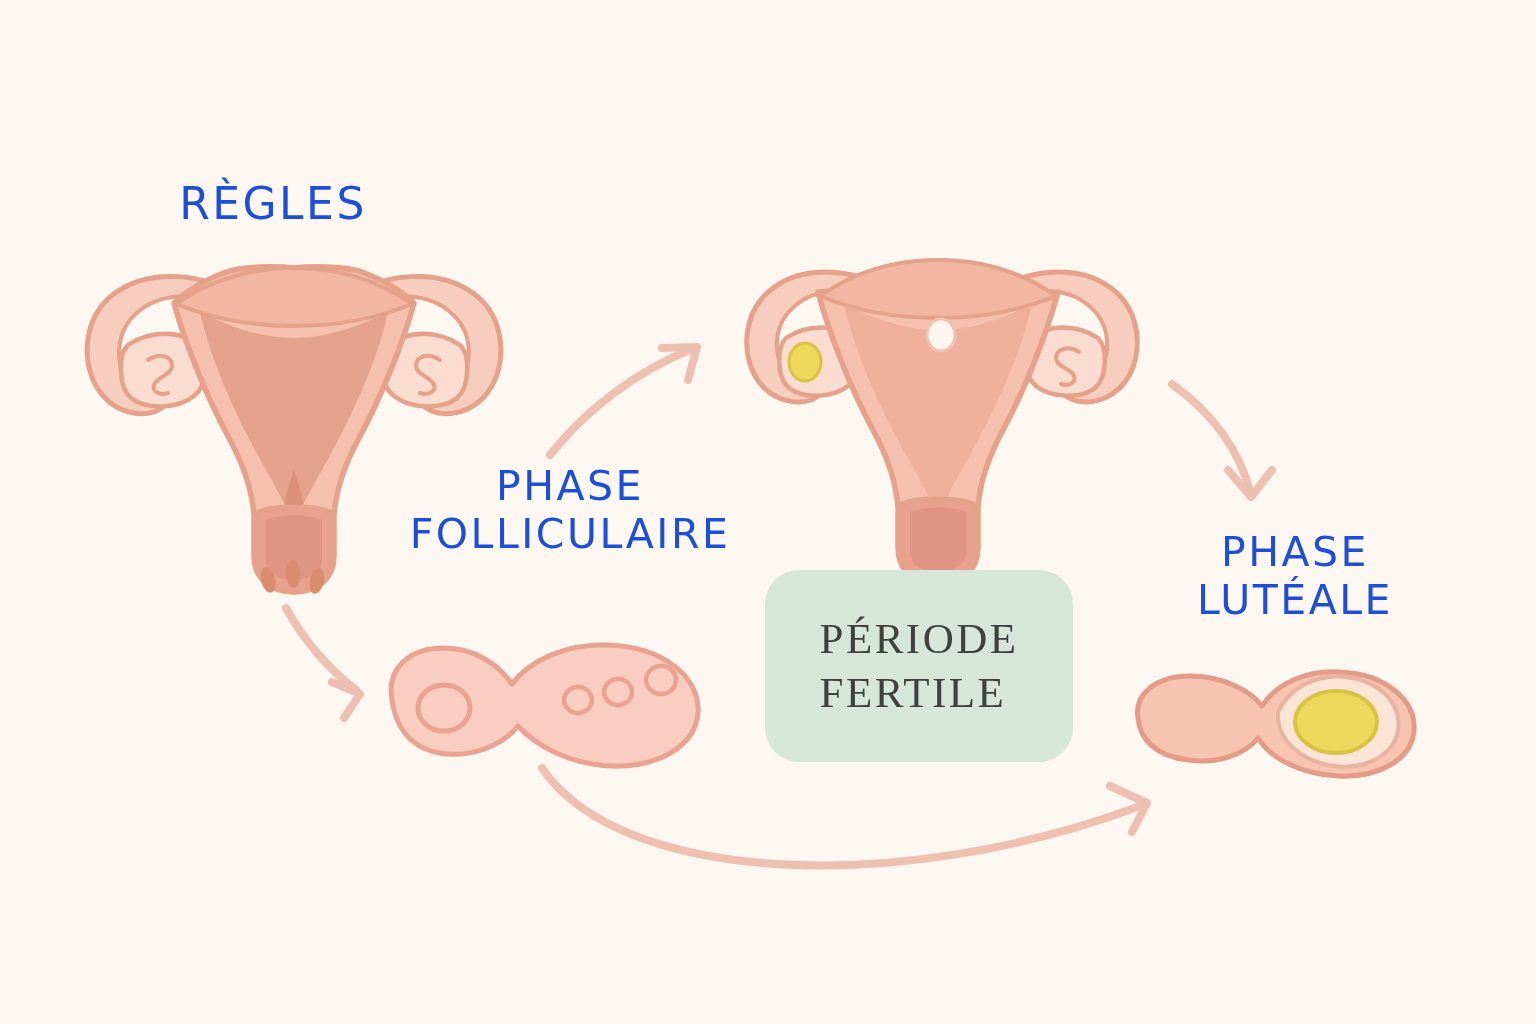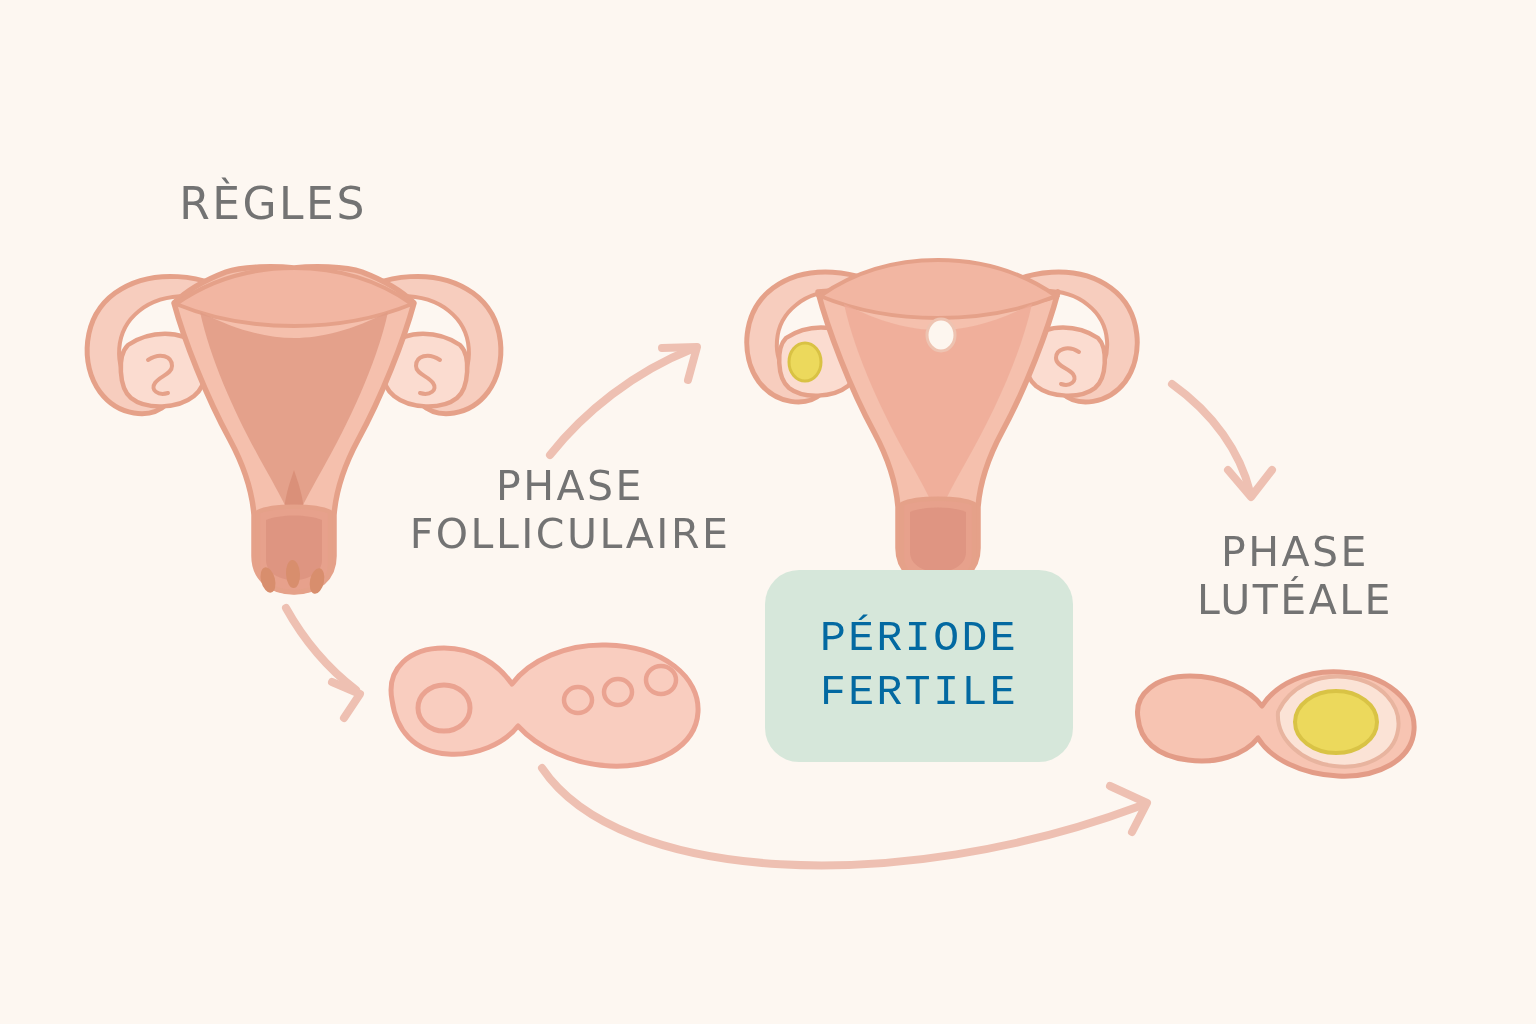--- a/index.html
+++ b/index.html
@@ -21,21 +21,21 @@
     background: #fdf7f1;
   }
   .layer {
     position: absolute;
     inset: 0;
     width: 1536px;
     height: 1024px;
   }
   .label {
     position: absolute;
-    color: #737373;
+    color: #1d4ed8;
     font-family: "DejaVu Sans", sans-serif;
     font-weight: 400;
     letter-spacing: 2.5px;
     text-align: center;
     line-height: 1.18;
     white-space: pre-line;
     user-select: none;
   }
   #label-regles {
     left: 88px;
@@ -67,27 +67,27 @@
     top: 570px;
     width: 308px;
     height: 192px;
     background: #d6e7da;
     border-radius: 34px;
     display: flex;
     align-items: center;
     justify-content: center;
   }
   #fertile-text {
-    color: #0369a1;
+    color: #404040;
     font-size: 43px;
     letter-spacing: 2.5px;
     line-height: 1.25;
     text-align: left;
     white-space: pre-line;
-    font-family: Liberation Mono, monospace;
+    font-family: Liberation Serif, serif;
     user-select: none;
   }
 </style>
 </head>
 <body>
 
 <div id="stage">
 
   <svg class="layer" viewBox="0 0 1536 1024" xmlns="http://www.w3.org/2000/svg">
     <defs>

